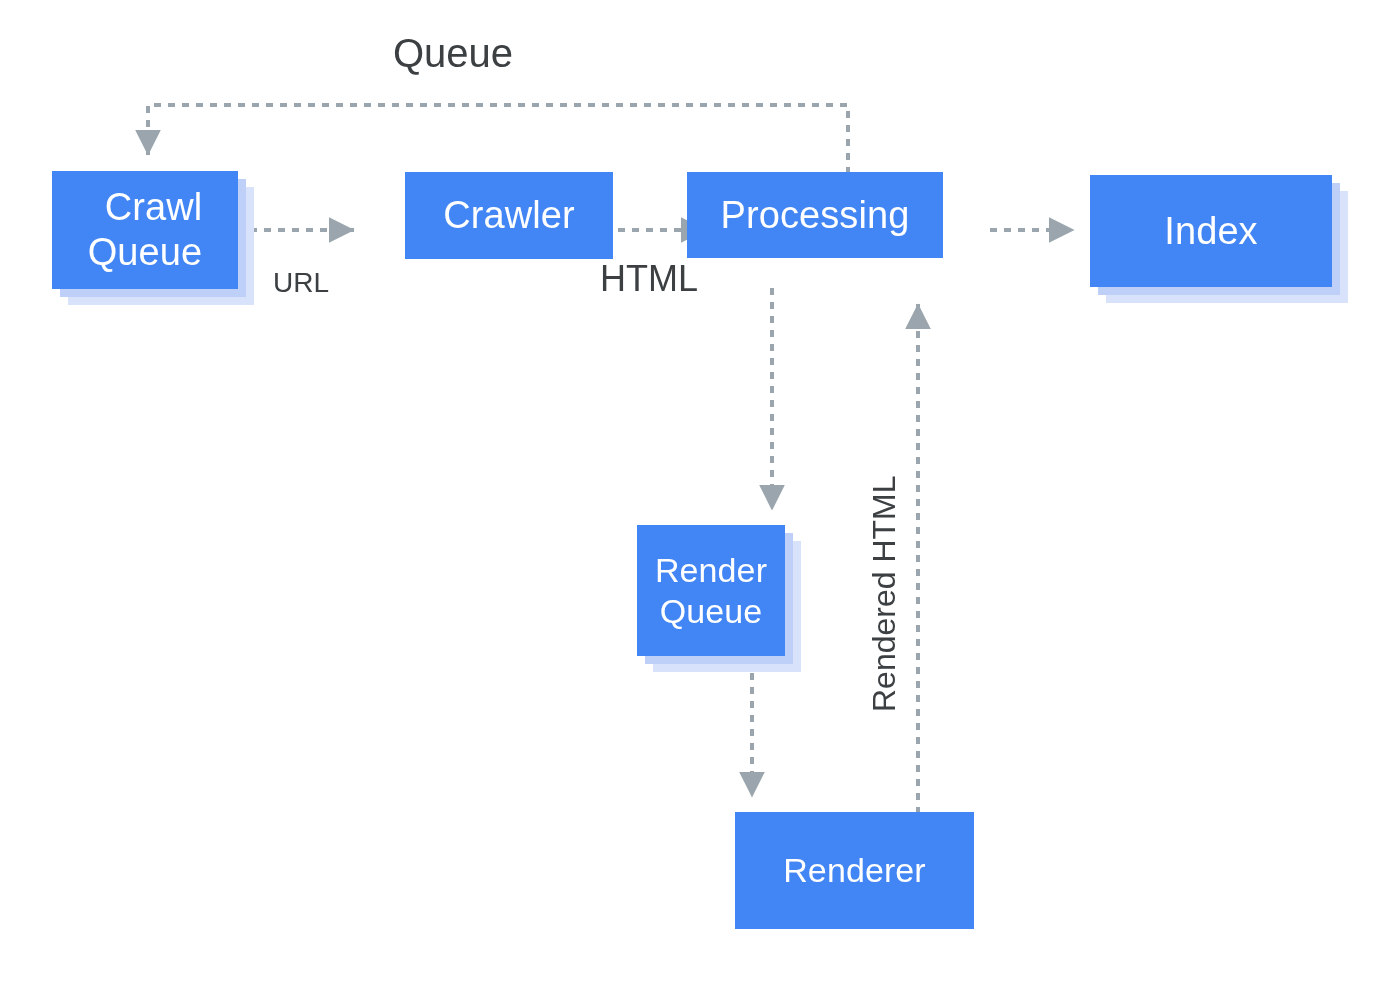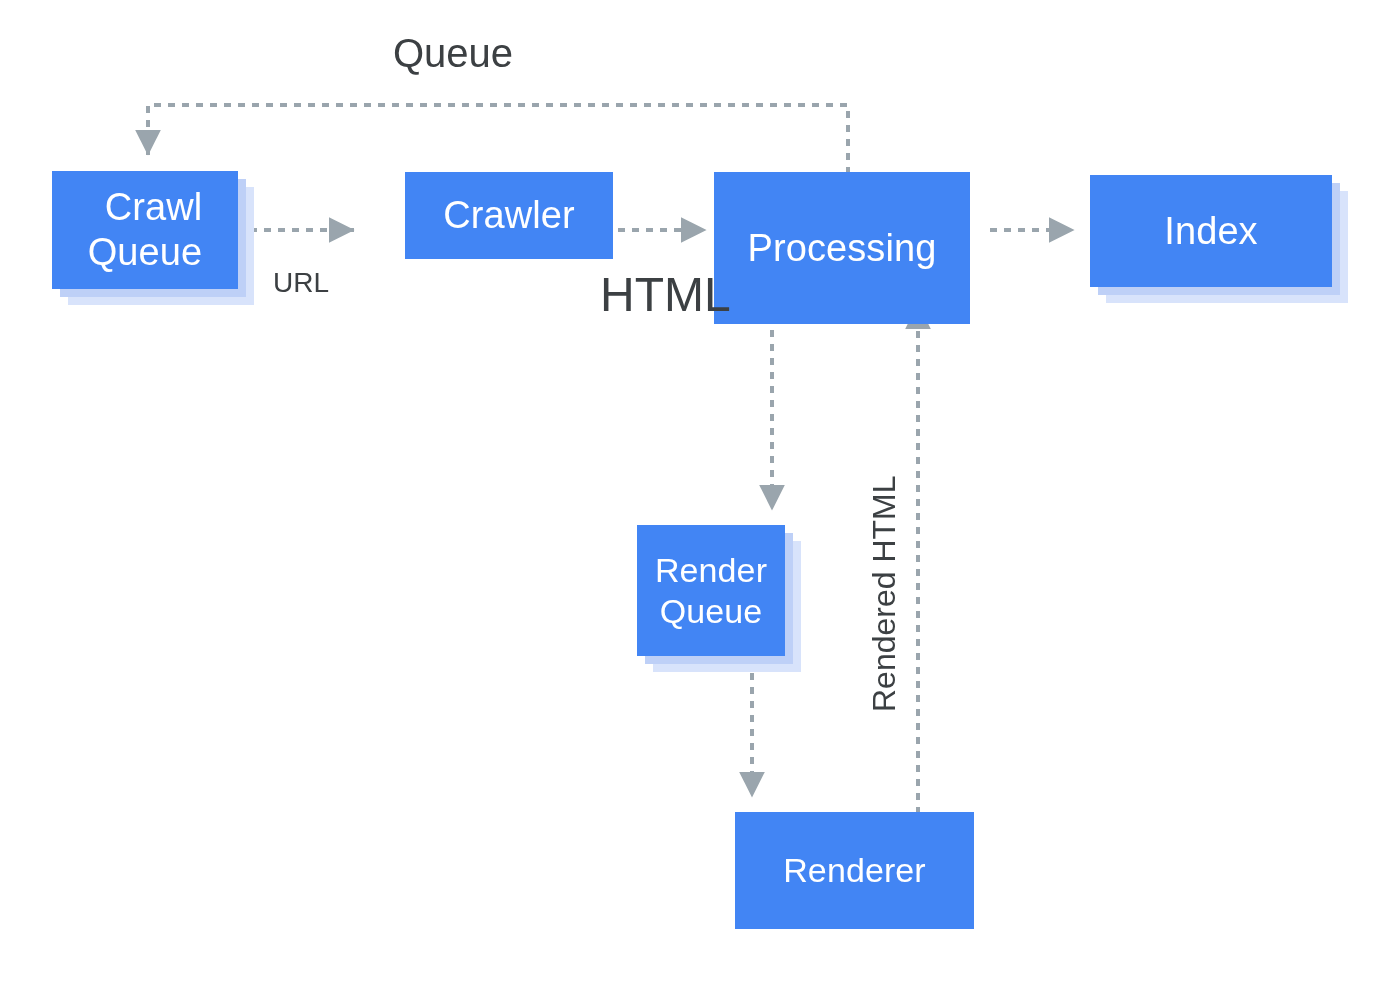--- a/index.html
+++ b/index.html
@@ -114,21 +114,21 @@
     <div class="layer back2"></div>
     <div class="layer back1"></div>
     <div class="face" style="font-size:38px;text-align:right;">Crawl
 Queue</div>
   </div>
 
   <div class="node" style="left:370px; top:172px; width:208px; height:87px;margin-left:35px;">
     <div class="face" style="font-size:38px;">Crawler</div>
   </div>
 
-  <div class="node" style="left:714px; top:172px; width:256px; height:152px;">
+  <div class="node" style="left:687px; top:172px; width:256px; height:86px;">
     <div class="face" style="font-size:38px;">Processing</div>
   </div>
 
   <div class="node" style="left:1090px; top:175px; width:242px; height:112px;">
     <div class="layer back2"></div>
     <div class="layer back1"></div>
     <div class="face" style="font-size:38px;">Index</div>
   </div>
 
   <div class="node" style="left:637px; top:525px; width:148px; height:131px;">
@@ -139,17 +139,17 @@
   </div>
 
   <div class="node" style="left:728px; top:812px; width:239px; height:117px;margin-left:7px;">
     <div class="face" style="font-size:34px;">Renderer</div>
   </div>
 
   <div class="edge-label" style="left:393px; top:31px; font-size:40px;">Queue</div>
 
   <div class="edge-label" style="left:273px; top:267px; font-size:28px;">URL</div>
 
-  <div class="edge-label" style="left:600px; top:267px; font-size:48px;">HTML</div>
+  <div class="edge-label" style="left:600px; top:258px; font-size:36px;">HTML</div>
 
   <div class="edge-label vertical" style="left:866px; top:712px; font-size:32px;">Rendered HTML</div>
 
 </div>
 
 </body></html>

